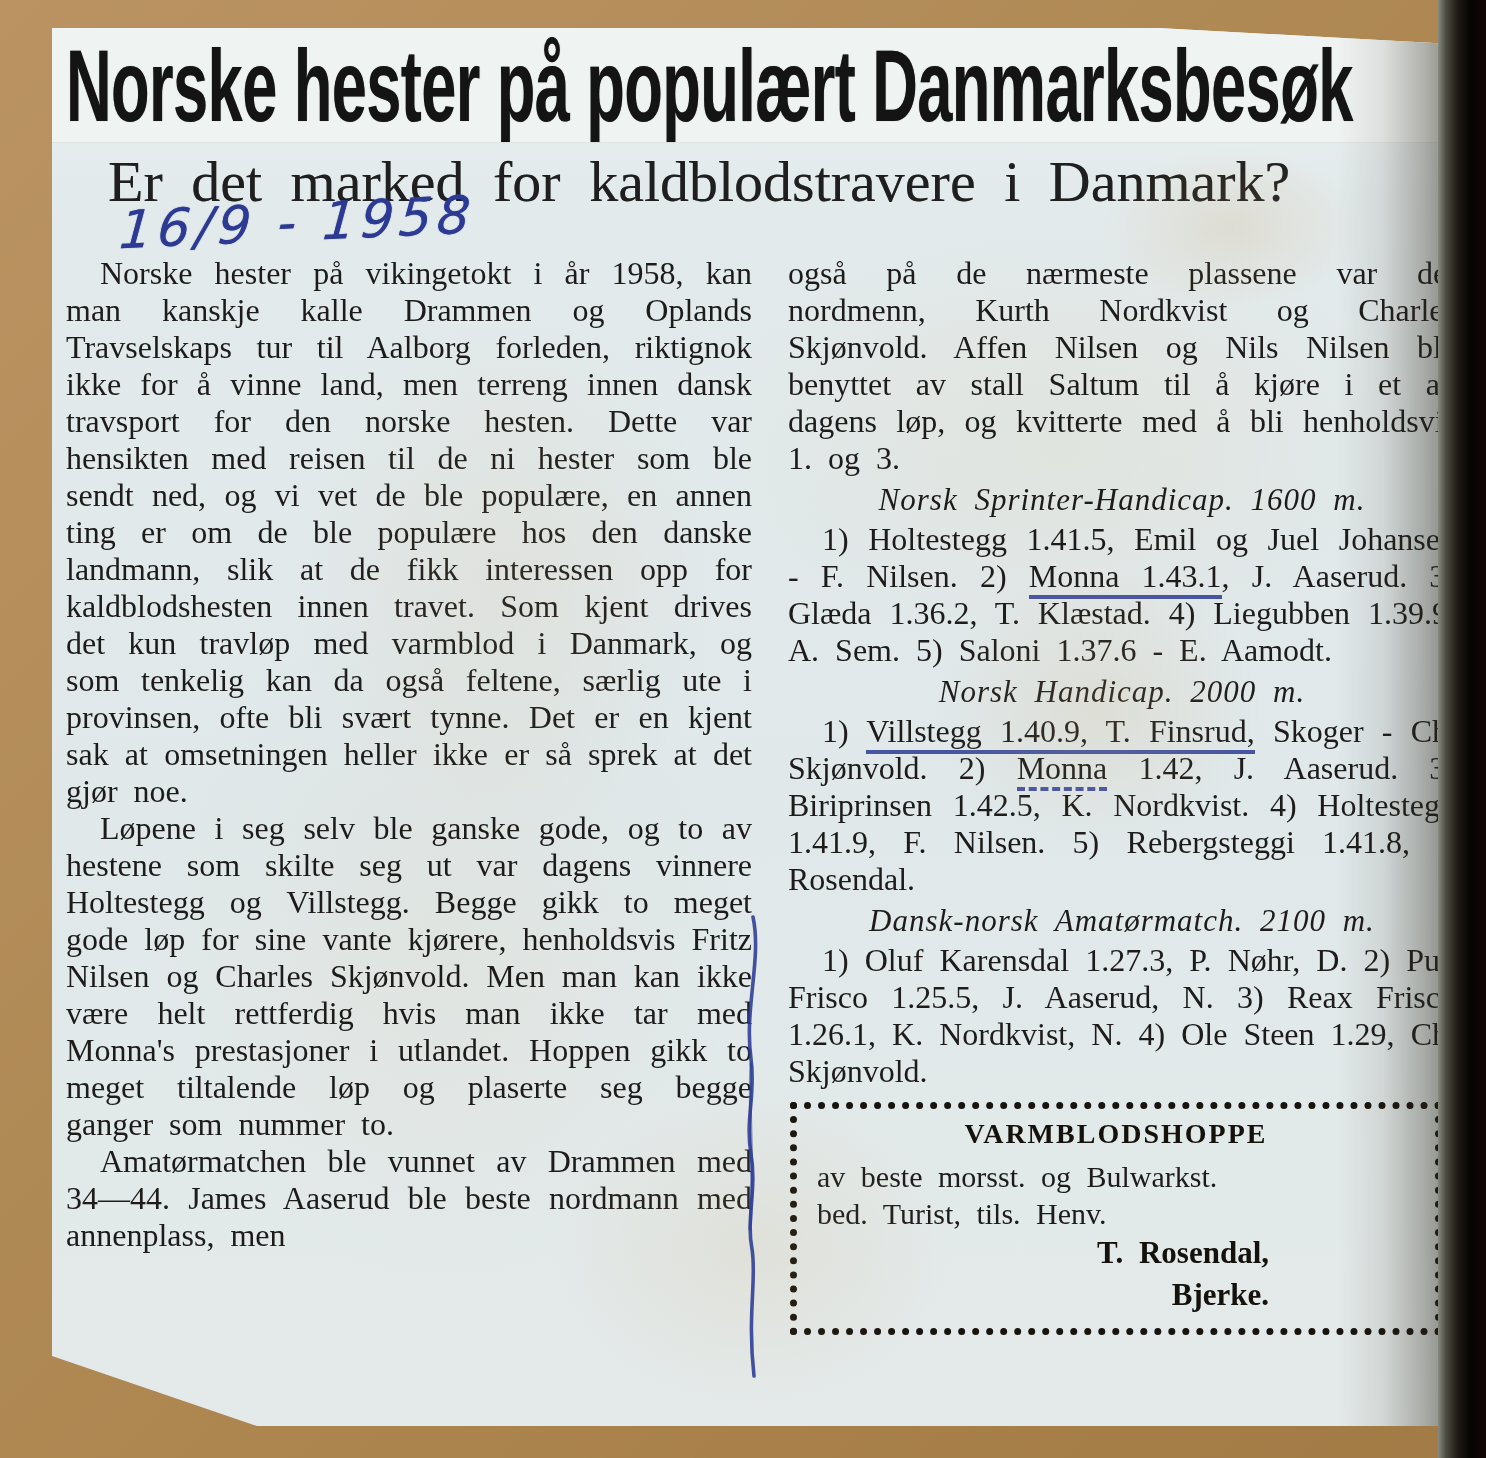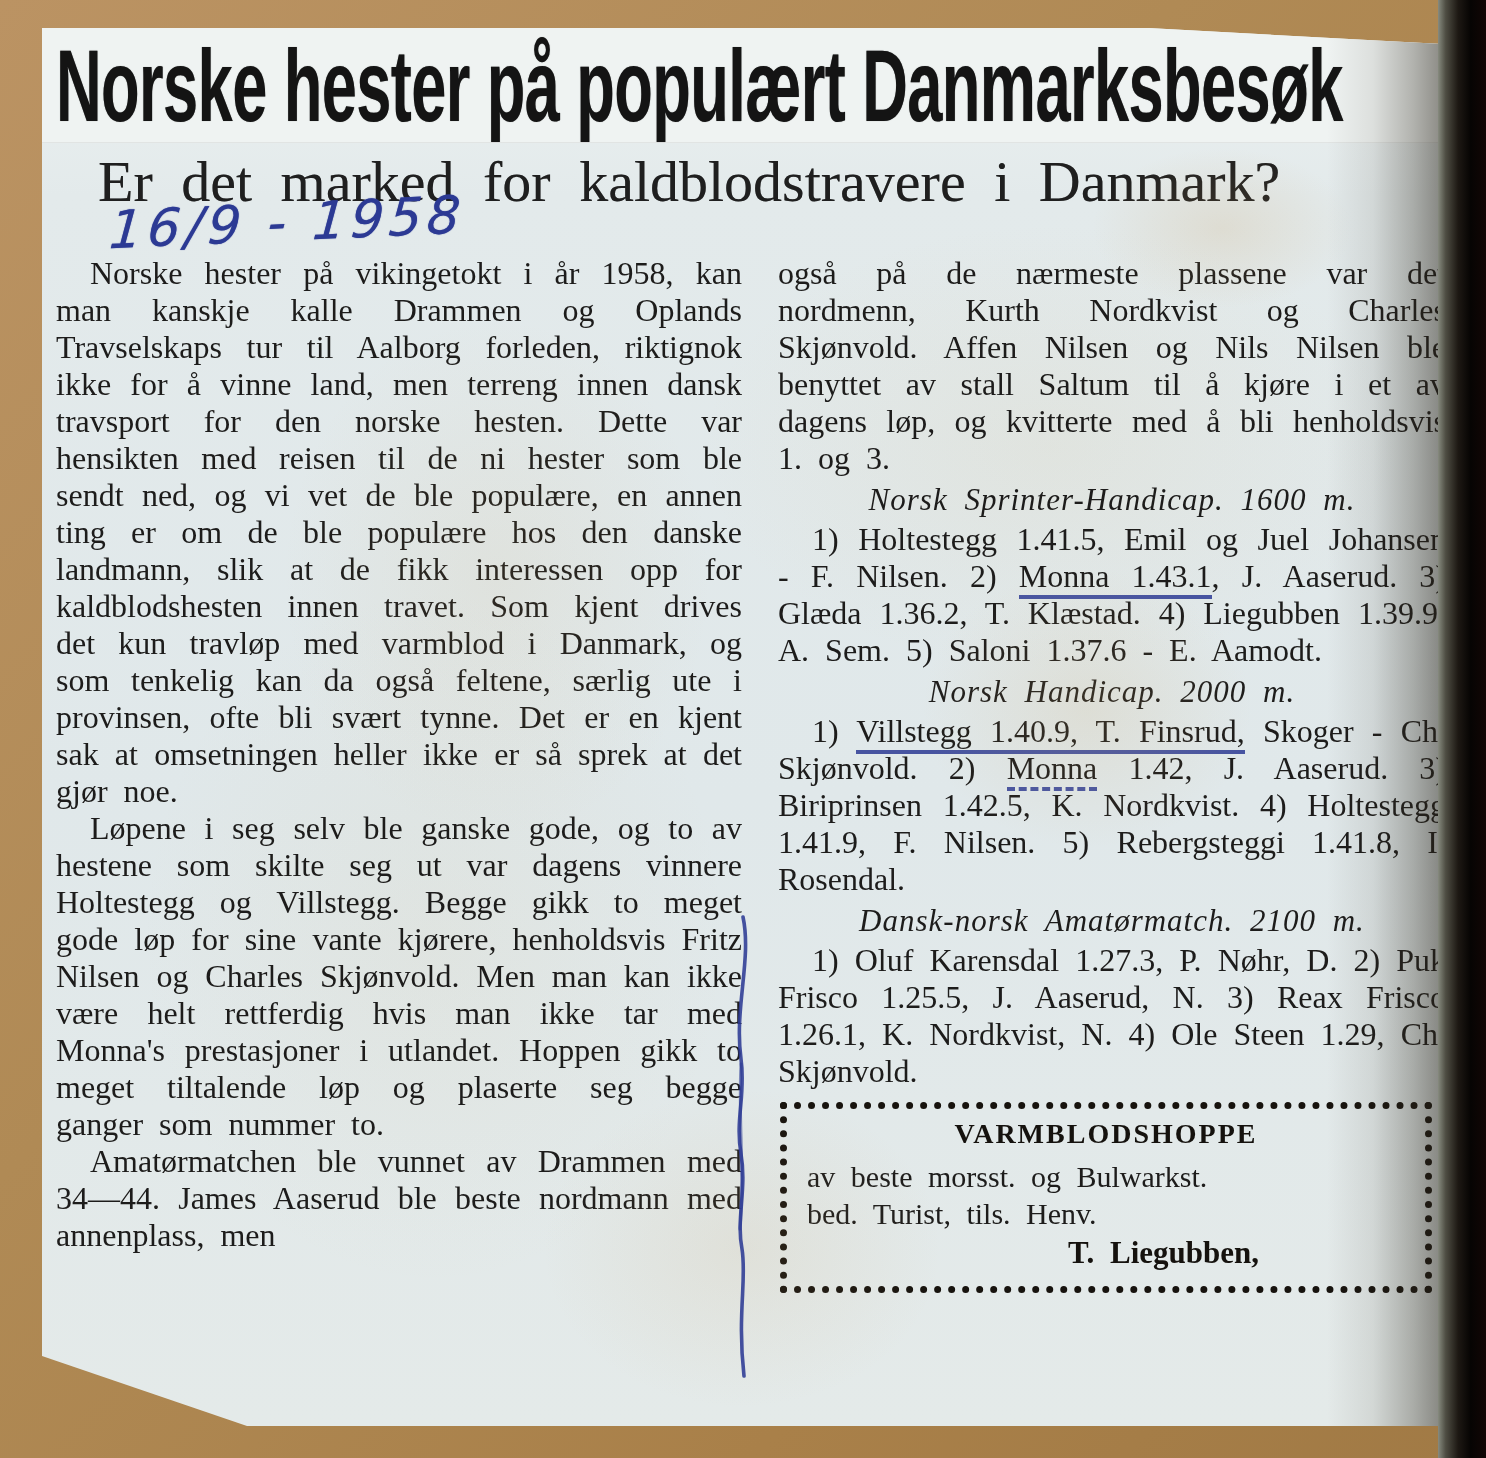--- a/index.html
+++ b/index.html
@@ -3,21 +3,21 @@
 <meta charset="utf-8">
 <style>
   html,body{margin:0;padding:0;background:#6b5636;}
   .scene{
     position:relative;width:1486px;height:1458px;overflow:hidden;
     background:linear-gradient(135deg,#bb9363 0%,#b08a55 40%,#a98049 75%,#a17a45 100%);
     font-family:"Liberation Serif",serif;
   }
   
   .paper{
-    position:absolute;left:42px;top:28px;width:1400px;height:1398px;
+    position:absolute;left:52px;top:28px;width:1400px;height:1398px;
     background:
       radial-gradient(ellipse 500px 320px at 72% 30%, rgba(210,180,120,0.10), rgba(210,180,120,0) 70%),
       radial-gradient(ellipse 420px 500px at 28% 65%, rgba(205,175,115,0.08), rgba(205,175,115,0) 70%),
       linear-gradient(180deg,#ecf1f1 0%,#e3eaeb 12%,#e0e8ea 55%,#e4eae9 100%);
     clip-path:polygon(0 0,79% 0,100% 16px,100% 100%,205px 100%,0 1328px);
   }
   .headline-strip{
     position:absolute;left:0;top:0;width:100%;height:114px;
     background:#eff3f2;border-bottom:1px solid rgba(40,40,40,0.07);
   }
@@ -120,21 +120,22 @@
       <h3 class="race-heading">Norsk Handicap. 2000 m.</h3>
       <p class="race-body"><span>1) </span><span class="u-solid">Villstegg 1.40.9, T. Finsrud,</span><span> Skoger - Ch. Skjønvold. 2) </span><span class="u-dash">Monna</span><span> 1.42, J. Aaserud. 3) Biriprinsen 1.42.5, K. Nordkvist. 4) Holtestegg 1.41.9, F. Nilsen. 5) Rebergsteggi 1.41.8, I. Rosendal.</span></p>
 
       <h3 class="race-heading">Dansk-norsk Amatørmatch. 2100 m.</h3>
       <p class="race-body"><span>1) Oluf Karensdal 1.27.3, P. Nøhr, D. 2) Puk Frisco 1.25.5, J. Aaserud, N. 3) Reax Frisco 1.26.1, K. Nordkvist, N. 4) Ole Steen 1.29, Ch. Skjønvold.</span></p>
 
       <div class="ad-box">
         <div class="ad-title">VARMBLODSHOPPE</div>
         <div class="ad-line">av beste morsst. og Bulwarkst.</div>
         <div class="ad-line">bed. Turist, tils. Henv.</div>
-        <div class="ad-sig">T. Liegubben,</div>
+        <div class="ad-sig">T. Rosendal,</div>
+        <div class="ad-sig">Bjerke.</div>
       </div>
     </div>
 
     <svg class="margin-line" width="34" height="470" viewBox="0 0 34 470">
       <path d="M15 3 C 24 45, 6 95, 13 145 C 18 180, 7 205, 13 240 C 19 275, 8 305, 14 335 C 19 365, 9 400, 16 462" stroke="#2c3a94" stroke-width="3.6" fill="none" opacity="0.88" stroke-linecap="round"></path>
       <path d="M13 150 C 10 205, 17 255, 12 315" stroke="#2c3a94" stroke-width="3" fill="none" opacity="0.55" stroke-linecap="round"></path>
     </svg>
 
     <div class="stain s1"></div>
     <div class="stain s2"></div>

